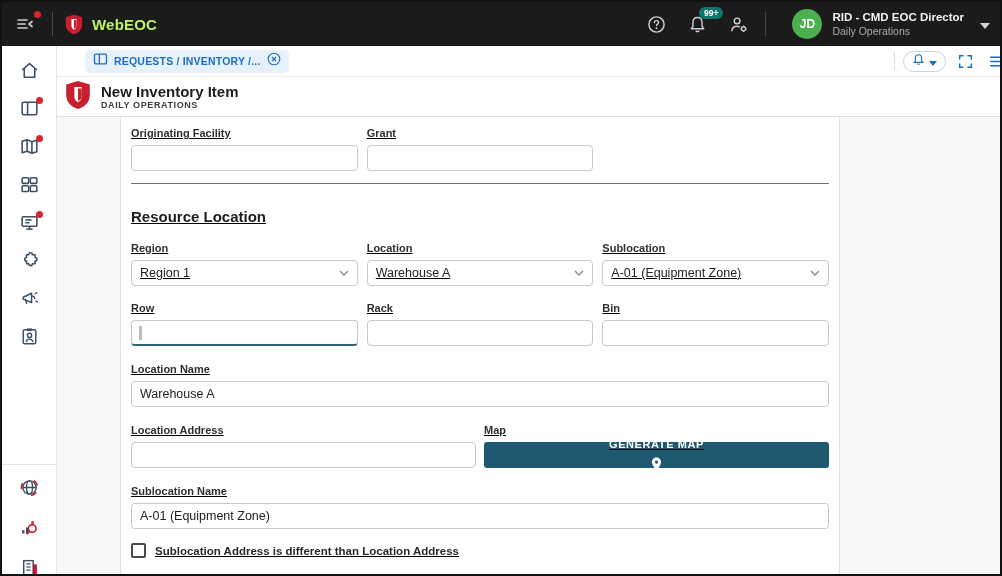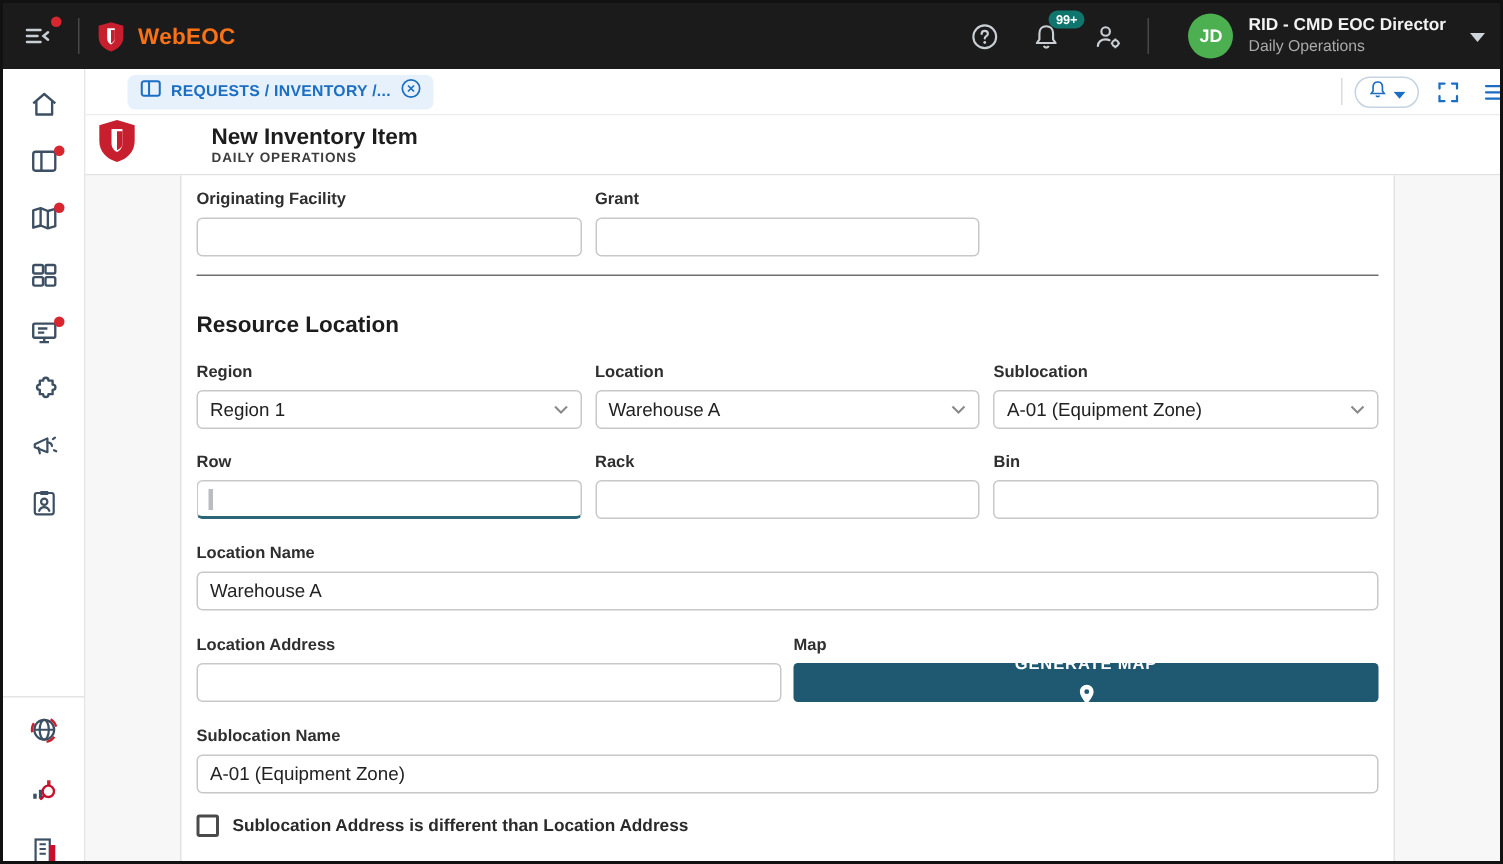--- a/index.html
+++ b/index.html
@@ -5,21 +5,21 @@
   * { margin:0; padding:0; box-sizing:border-box; }
   html,body { width:1002px; height:576px; font-family:"Liberation Sans", sans-serif; background:#fff; }
   .frame { width:1002px; height:576px; border:2px solid #111; display:flex; flex-direction:column; overflow:hidden; background:#fff; }
 
   
   .topbar { height:44px; background:#1b1b1b; display:flex; align-items:center; justify-content:space-between; flex:0 0 44px; padding:0 10px 0 8px; }
   .tb-left, .tb-right { display:flex; align-items:center; height:100%; }
   .icon-btn { background:none; border:none; cursor:pointer; position:relative; display:flex; align-items:center; justify-content:center; padding:4px; }
   .reddot { position:absolute; top:1px; right:-1px; width:7px; height:7px; border-radius:50%; background:#d7262f; }
   .tb-divider { width:1px; height:24px; background:#484848; margin:0 12px; }
-  .app-name { color:#f97316; font-size:15px; font-weight:bold; letter-spacing:.2px; margin-left:9px; }
+  .app-name { color:#bef264; font-size:15px; font-weight:bold; letter-spacing:.2px; margin-left:9px; }
   .logo-sm { display:flex; align-items:center; }
   .badge-99 { position:absolute; top:-4px; right:-12px; background:#0f766e; color:#fff; font-size:8.5px; font-weight:bold; border-radius:8px; padding:2px 5px; line-height:1; }
   .tb-right .icon-btn { margin-left:14px; }
   .avatar { width:30px; height:30px; border-radius:50%; background:#4caf50; color:#fff; font-size:12px; font-weight:bold; display:flex; align-items:center; justify-content:center; margin-left:14px; }
   .user-block { margin-left:10px; line-height:1.25; }
   .user-role { color:#f2f2f2; font-size:11.5px; font-weight:bold; }
   .user-mode { color:#a9a9a9; font-size:10.5px; }
   .tb-caret { margin-left:16px; }
 
   
@@ -36,28 +36,28 @@
   
   .tabbar { height:31px; flex:0 0 31px; background:#fff; border-bottom:1px solid #ececec; display:flex; align-items:center; justify-content:space-between; padding-left:28px; }
   .tab { display:flex; align-items:center; gap:6px; background:#e7f1fb; border-radius:5px; height:23px; padding:0 8px; cursor:pointer; }
   .tab-label { color:#1b6ec2; font-size:10.5px; font-weight:bold; letter-spacing:.2px; }
   .tabbar-right { display:flex; align-items:center; height:100%; overflow:hidden; }
   .tr-divider { width:1px; height:18px; background:#dcdcdc; margin-right:8px; }
   .pill-btn { display:flex; align-items:center; gap:4px; border:1px solid #c5d3e2; border-radius:11px; height:21px; padding:0 8px; background:#fff; cursor:pointer; }
   .tabbar-right .icon-btn { margin-left:8px; }
 
   
-  .form-header { height:40px; flex:0 0 40px; background:#fff; border-bottom:1px solid #e0e0e0; display:flex; align-items:center; padding-left:8px;gap:40px; }
+  .form-header { height:40px; flex:0 0 40px; background:#fff; border-bottom:1px solid #e0e0e0; display:flex; align-items:center; padding-left:8px; }
   .fh-title-wrap { margin-left:10px; line-height:1.15; }
   .fh-title { font-size:15px; font-weight:bold; color:#1d1d1d; }
   .fh-sub { font-size:9px; font-weight:bold; color:#3c3c3c; letter-spacing:.6px; }
 
   
   .content { flex:1; background:#f7f7f7; position:relative; min-height:0; }
-  .panel { position:absolute; left:63px; top:0; bottom:0; width:810px; background:#fff; border-left:1px solid #e3e3e3; border-right:1px solid #e3e3e3; padding:10px 10px 0 10px; overflow:hidden; }
+  .panel { position:absolute; left:63px; top:0; bottom:0; width:720px; background:#fff; border-left:1px solid #e3e3e3; border-right:1px solid #e3e3e3; padding:10px 10px 0 10px; overflow:hidden;text-decoration:underline; }
 
   .fgrid { display:flex; gap:9px; }
   .fcol { flex:1; min-width:0; }
   .fblock { margin-top:17px; }
   .fblock.tight { margin-top:16px; }
   label.flabel { display:block; font-size:11px; font-weight:bold; color:#2f2f2f; margin-bottom:6px; }
   .tinput { width:100%; height:26px; border:1px solid #c8c8c8; border-radius:4px; padding:0 8px; font-size:12.5px; color:#222; font-family:"Liberation Sans", sans-serif; background:#fff; }
   .input-wrap { position:relative; }
   .tinput.focused { border-bottom:2px solid #2a6578; outline:none; }
   .fake-caret { position:absolute; left:8px; top:6px; width:3px; height:14px; background:#b9bdc1; }

